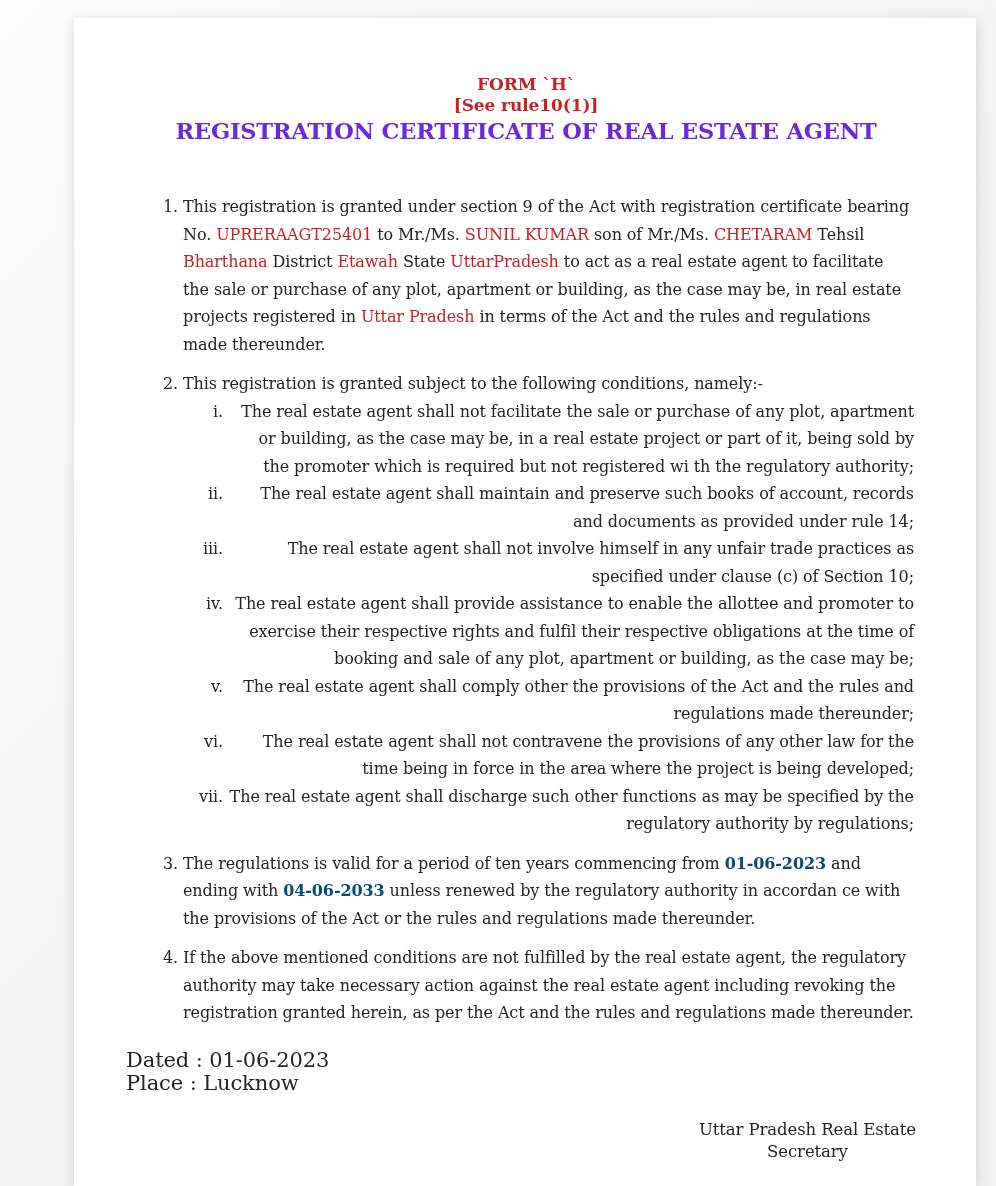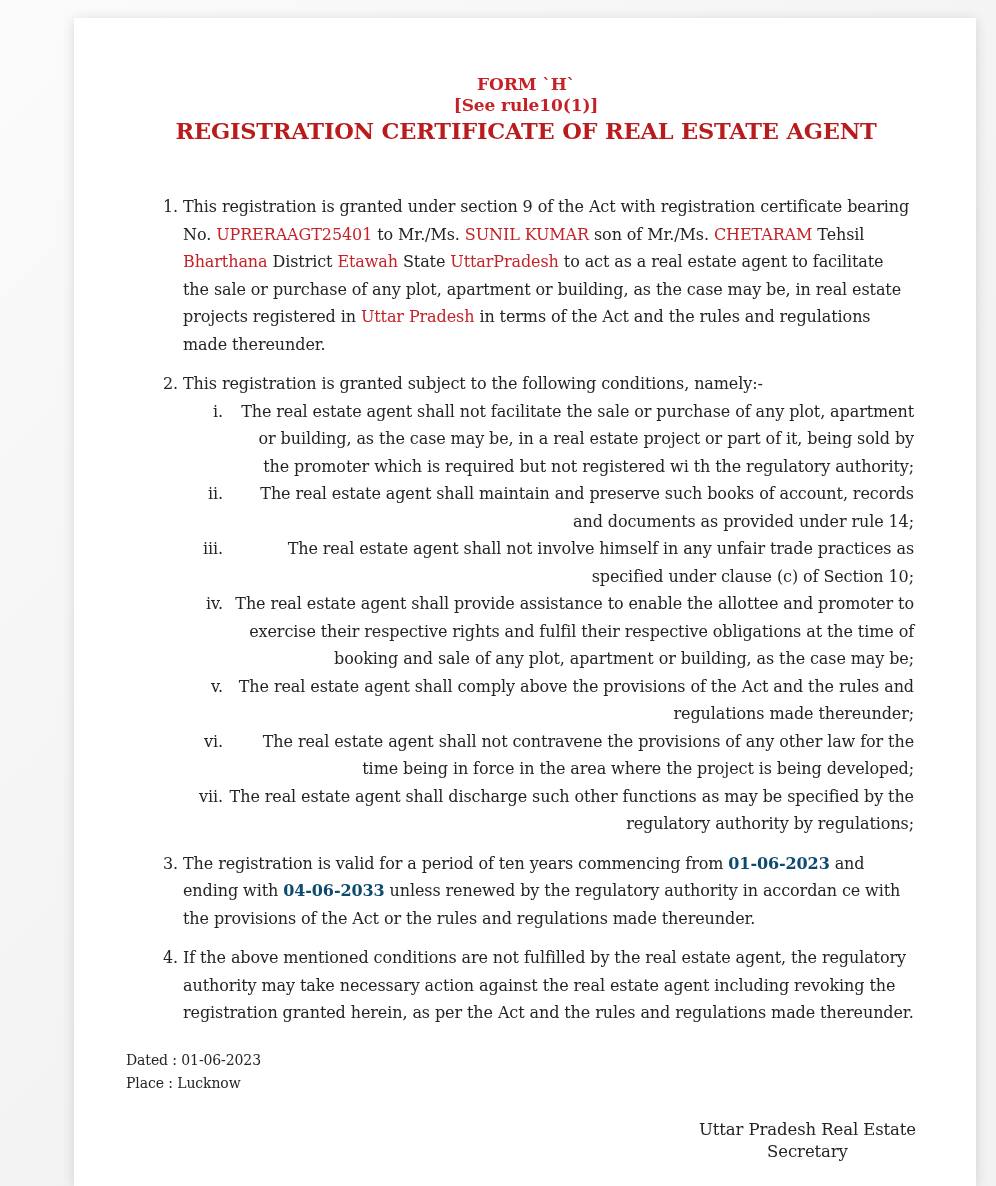--- a/index.html
+++ b/index.html
@@ -37,41 +37,41 @@
     font-weight: bold;
     font-size: 17px;
     line-height: 21px;
     color: #c52127;
   }
   .doc-title {
     margin: 2px 0 0 0;
     font-size: 22.5px;
     line-height: 27px;
     font-weight: bold;
-    color: #b91c1c;
+    color: #6d28d9;
     letter-spacing: -0.2px;
   }
   ol.clauses {
     margin: 0;
     padding: 0 0 0 45px;
     list-style: decimal outside;
   }
   ol.clauses > li { margin: 12px; padding: 0; }
   ol.conditions {
     margin: 0;
     padding: 0 0 0 45px;
     list-style: lower-roman outside;
     text-align: right;
   }
   ol.conditions > li { margin: 0; padding: 0; }
   .red { color: #c52127; }
   .b { font-weight: bold; color: #0c4a6e; }
   .dated-block {
     margin-top: 22px;
-    font-size: 14px;
+    font-size: 21px;
     line-height: 23px;
   }
   .signature-block {
     margin-top: 24px;
     float: right;
     margin-right: 10px;
     text-align: center;
     font-size: 16.5px;
     line-height: 22px;
   }
@@ -91,27 +91,27 @@
     <ol class="clauses">
 
       <li><span>This registration is granted under section 9 of the Act with registration certificate bearing No. </span><span class="red">UPRERAAGT25401</span><span> to Mr./Ms. </span><span class="red">SUNIL KUMAR</span><span> son of Mr./Ms. </span><span class="red">CHETARAM</span><span> Tehsil </span><span class="red">Bharthana</span><span> District </span><span class="red">Etawah</span><span> State </span><span class="red">UttarPradesh</span><span> to act as a real estate agent to facilitate the sale or purchase of any plot, apartment or building, as the case may be, in real estate projects registered in </span><span class="red">Uttar Pradesh</span><span> in terms of the Act and the rules and regulations made thereunder.</span></li>
 
       <li><span>This registration is granted subject to the following conditions, namely:-</span>
         <ol class="conditions">
           <li><span>The real estate agent shall not facilitate the sale or purchase of any plot, apartment or building, as the case may be, in a real estate project or part of it, being sold by the promoter which is required but not registered wi th the regulatory authority;</span></li>
           <li><span>The real estate agent shall maintain and preserve such books of account, records and documents as provided under rule 14;</span></li>
           <li><span>The real estate agent shall not involve himself in any unfair trade practices as specified under clause (c) of Section 10;</span></li>
           <li><span>The real estate agent shall provide assistance to enable the allottee and promoter to exercise their respective rights and fulfil their respective obligations at the time of booking and sale of any plot, apartment or building, as the case may be;</span></li>
-          <li><span>The real estate agent shall comply above the provisions of the Act and the rules and regulations made thereunder;</span></li>
+          <li><span>The real estate agent shall comply other the provisions of the Act and the rules and regulations made thereunder;</span></li>
           <li><span>The real estate agent shall not contravene the provisions of any other law for the time being in force in the area where the project is being developed;</span></li>
           <li><span>The real estate agent shall discharge such other functions as may be specified by the regulatory authority by regulations;</span></li>
         </ol>
       </li>
 
-      <li><span>The registration is valid for a period of ten years commencing from </span><span class="b">01-06-2023</span><span> and ending with </span><span class="b">04-06-2033</span><span> unless renewed by the regulatory authority in accordan ce with the provisions of the Act or the rules and regulations made thereunder.</span></li>
+      <li><span>The regulations is valid for a period of ten years commencing from </span><span class="b">01-06-2023</span><span> and ending with </span><span class="b">04-06-2033</span><span> unless renewed by the regulatory authority in accordan ce with the provisions of the Act or the rules and regulations made thereunder.</span></li>
 
       <li><span>If the above mentioned conditions are not fulfilled by the real estate agent, the regulatory authority may take necessary action against the real estate agent including revoking the registration granted herein, as per the Act and the rules and regulations made thereunder.</span></li>
 
     </ol>
 
     <div class="dated-block">
       <div>Dated : 01-06-2023</div>
       <div>Place : Lucknow</div>
     </div>
 

